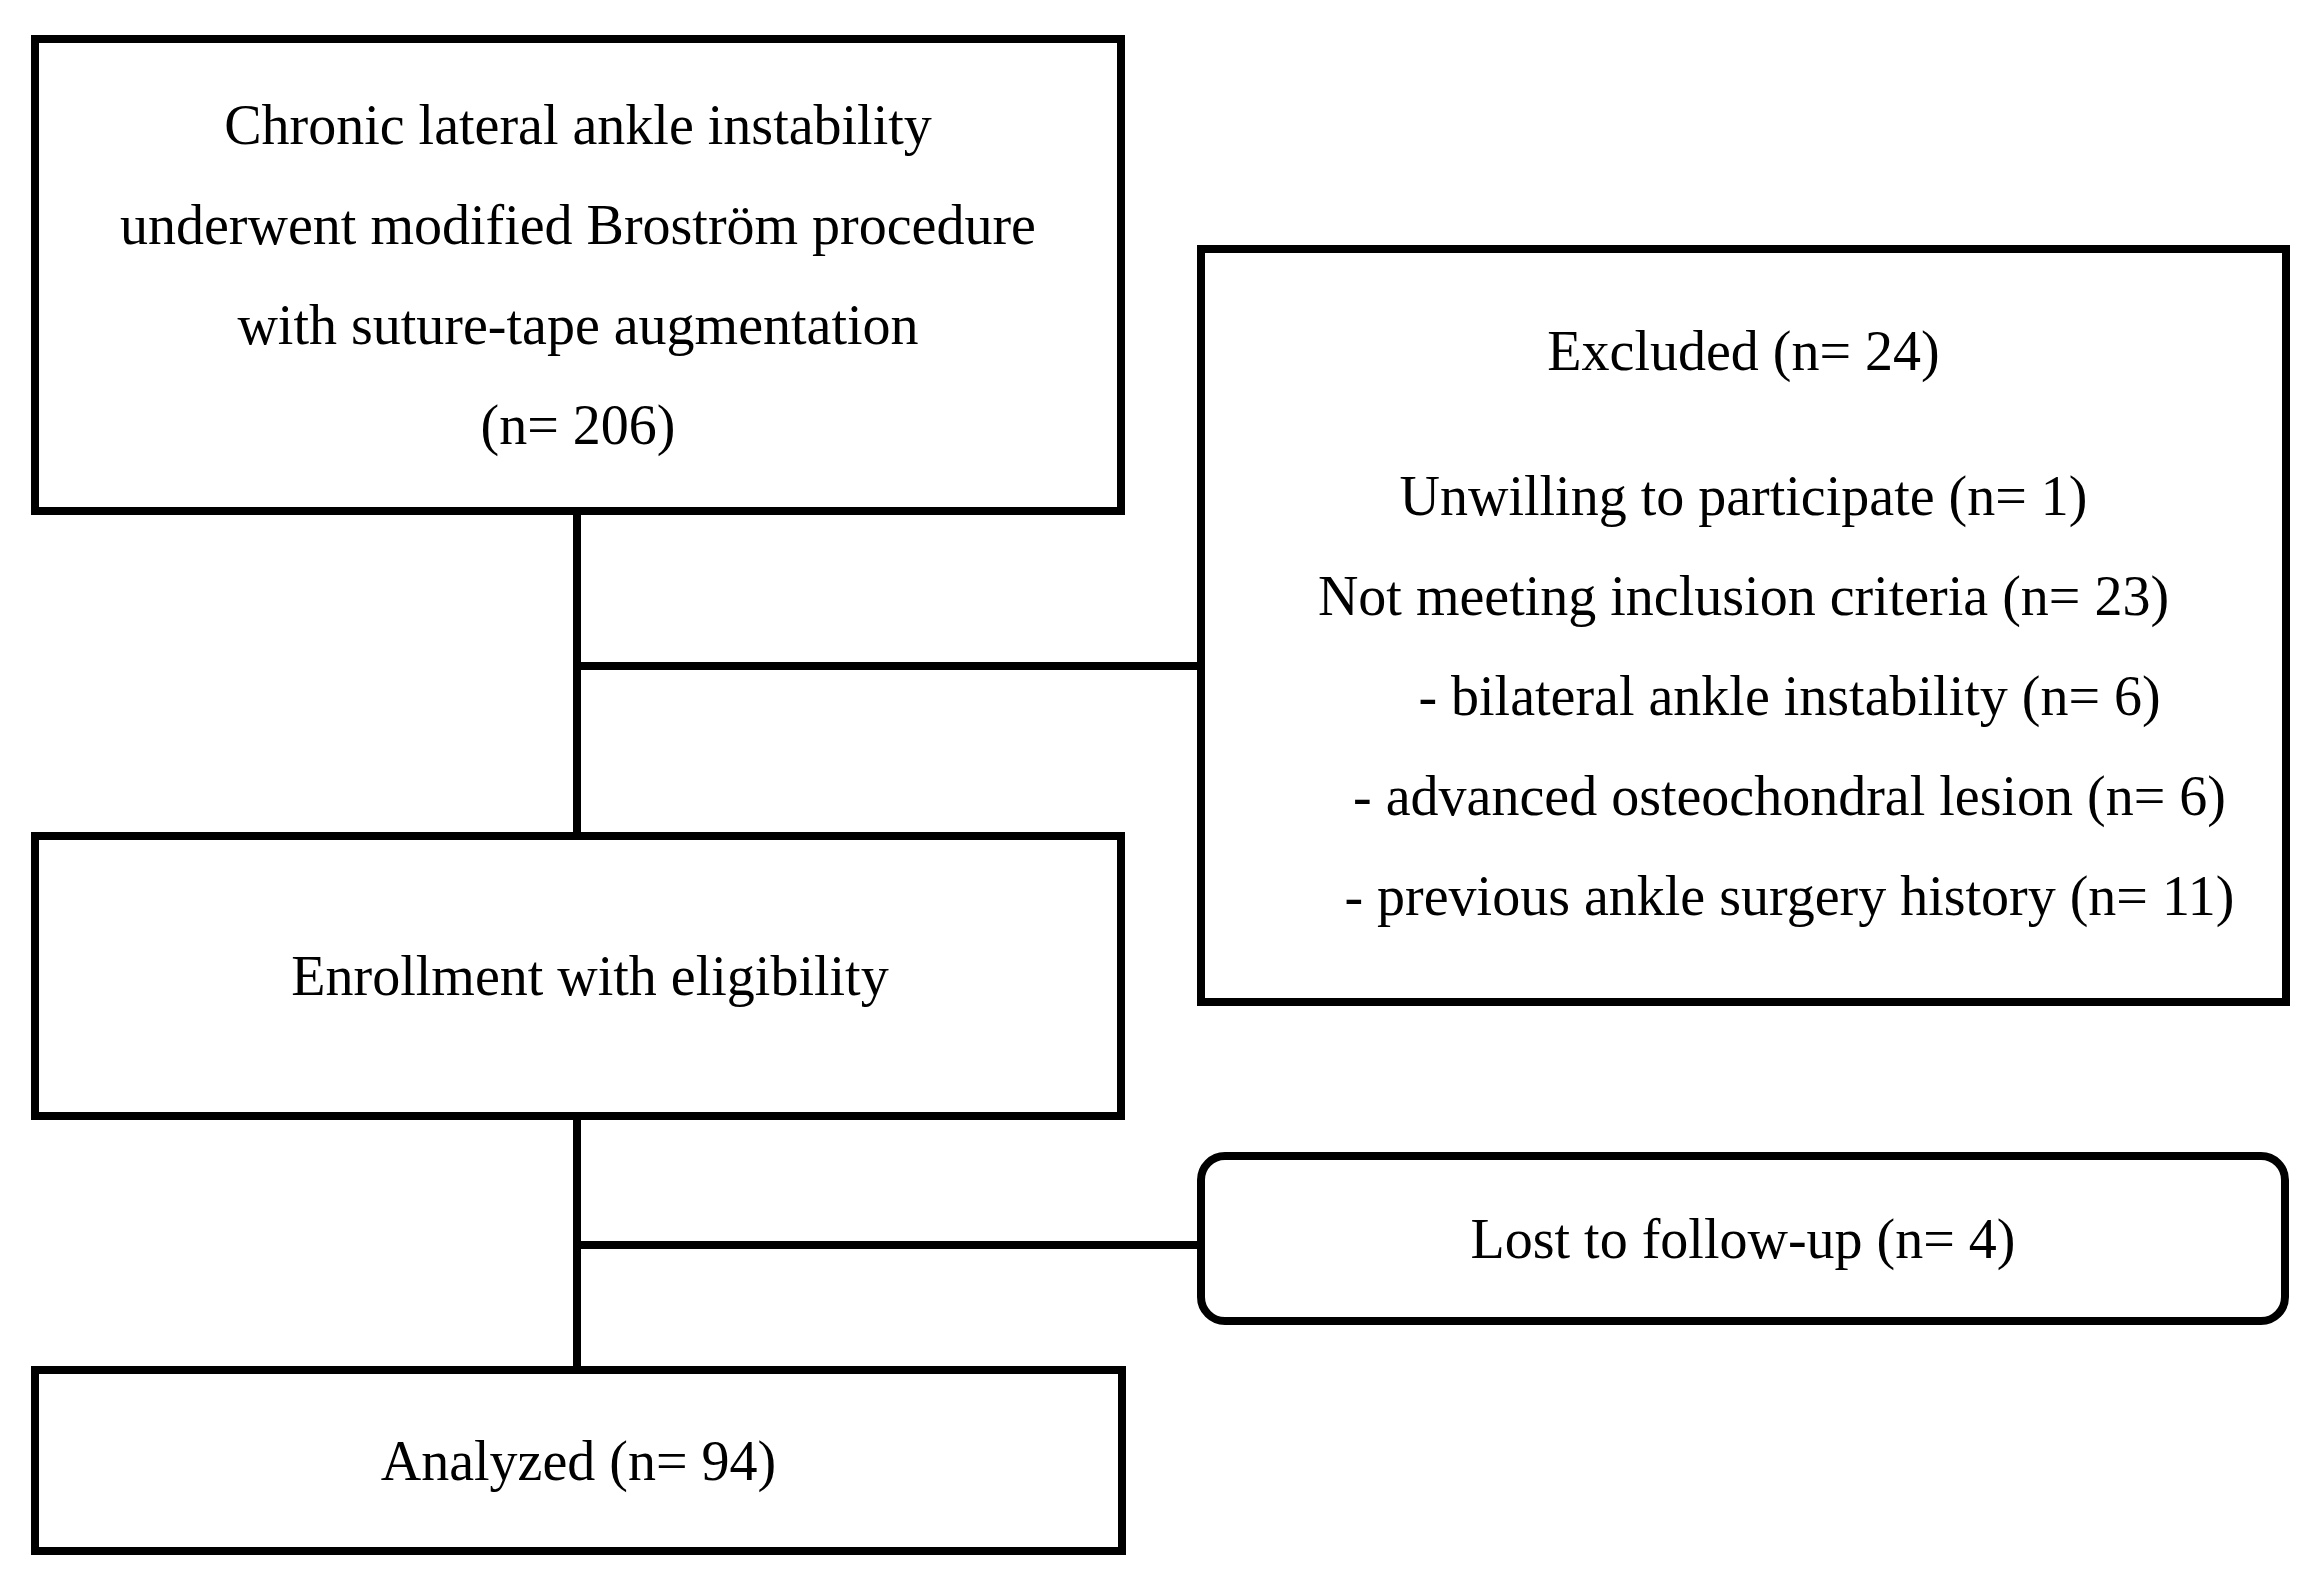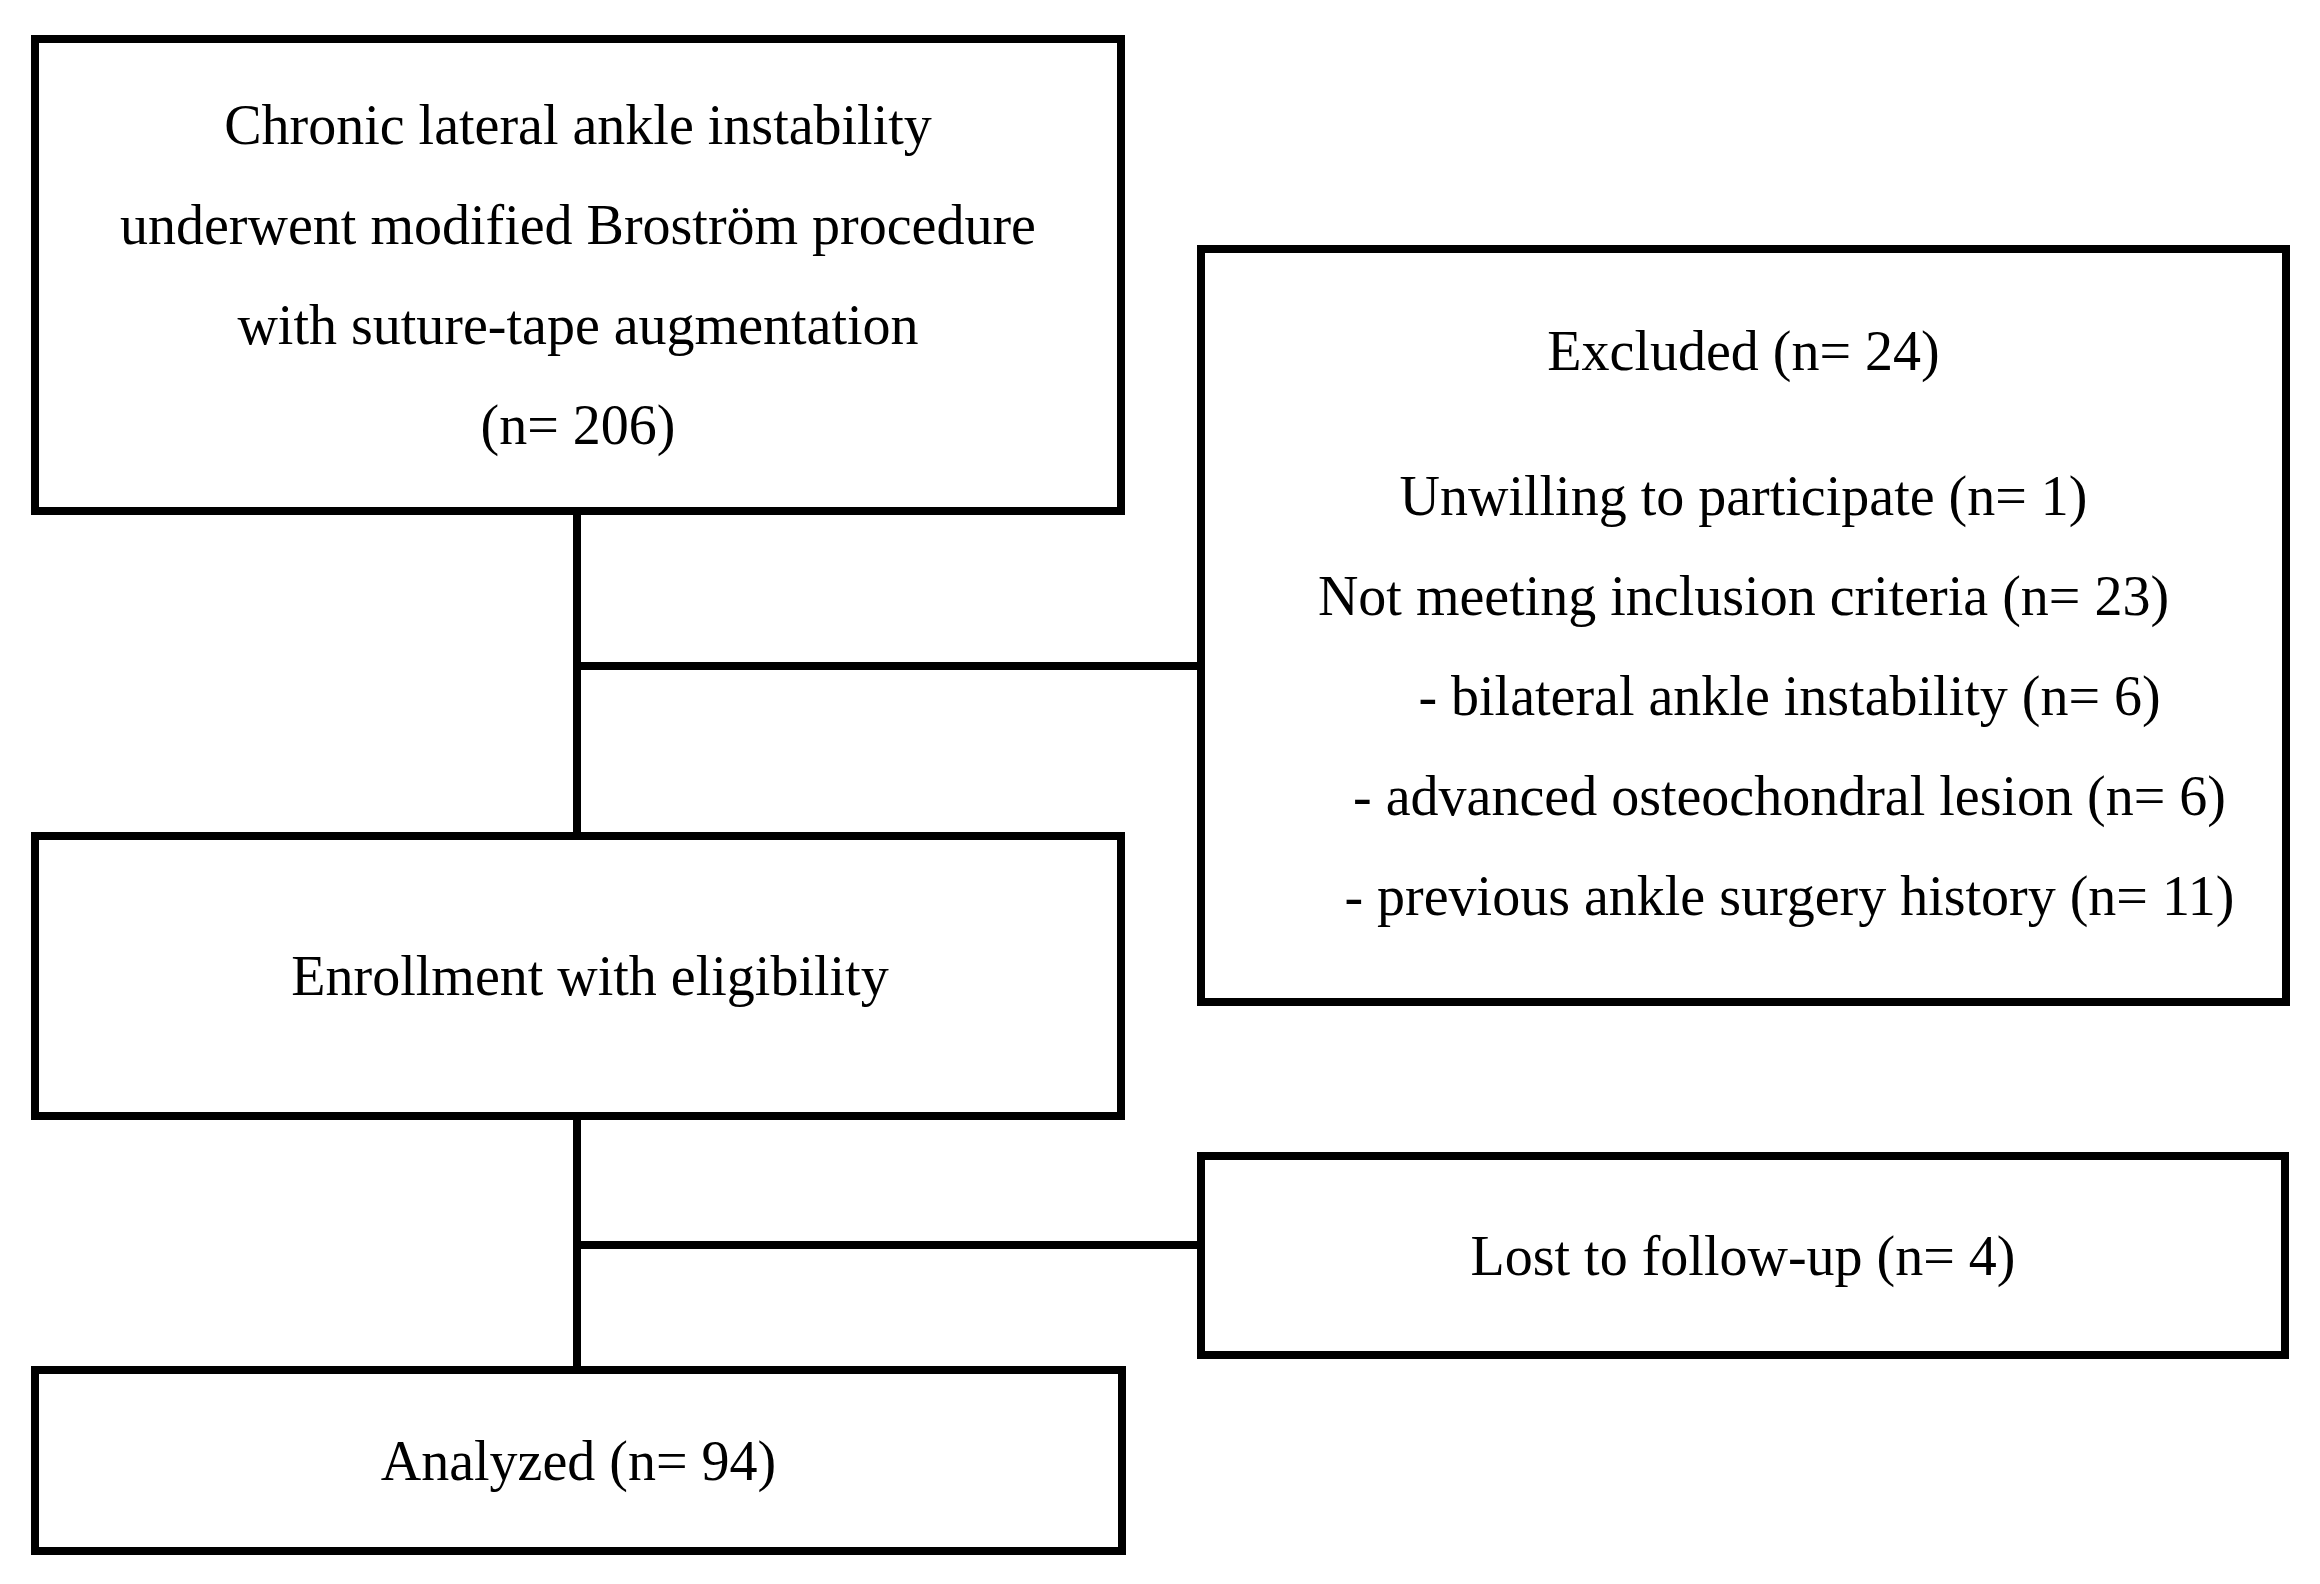--- a/index.html
+++ b/index.html
@@ -33,21 +33,21 @@
   }
   .line { white-space: nowrap; }
   .connector {
     position: absolute;
     background: #000000;
   }
   
   #box-initial   { left: 31px;   top: 35px;   width: 1094px; height: 480px; }
   #box-excluded  { left: 1197px; top: 229px;  width: 1093px; height: 761px; padding-top: 48px; margin-top: 16px; }
   #box-enroll    { left: 31px;   top: 832px;  width: 1094px; height: 288px; padding-left: 24px; }
-  #box-lost      { left: 1197px; top: 1152px; width: 1092px; height: 207px; }
+  #box-lost      { left: 1197px; top: 1152px; width: 1092px; height: 173px; border-radius: 28px; }
   #box-analyzed  { left: 31px;   top: 1366px; width: 1095px; height: 189px; }
 
   #box-excluded .sub-first { margin-top: 45px; text-align: center; }
   #box-excluded .indented {
     text-align: center;
     padding-left: 92px;
   }
 
   
   #conn-v1 { left: 573px; top: 515px;  width: 7.7px;   height: 323px; }

